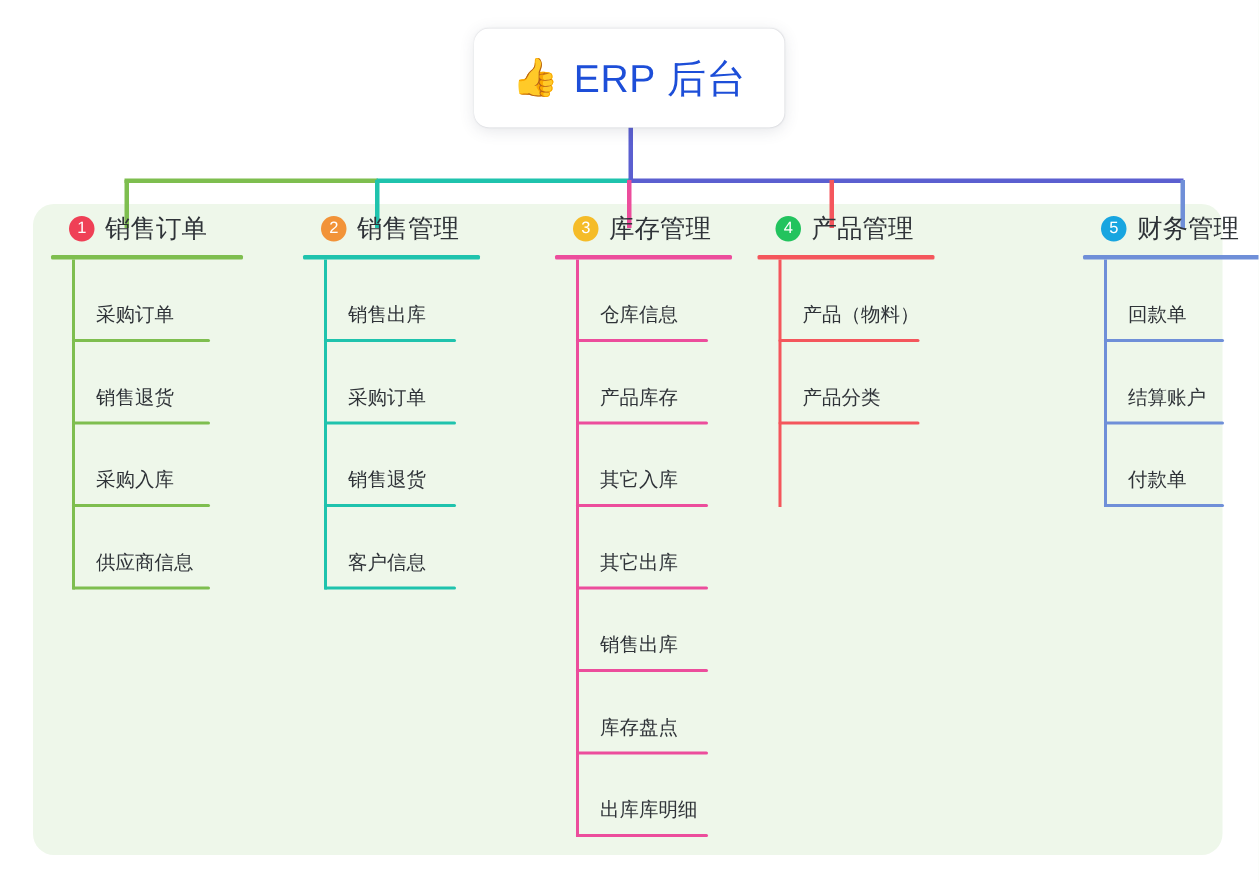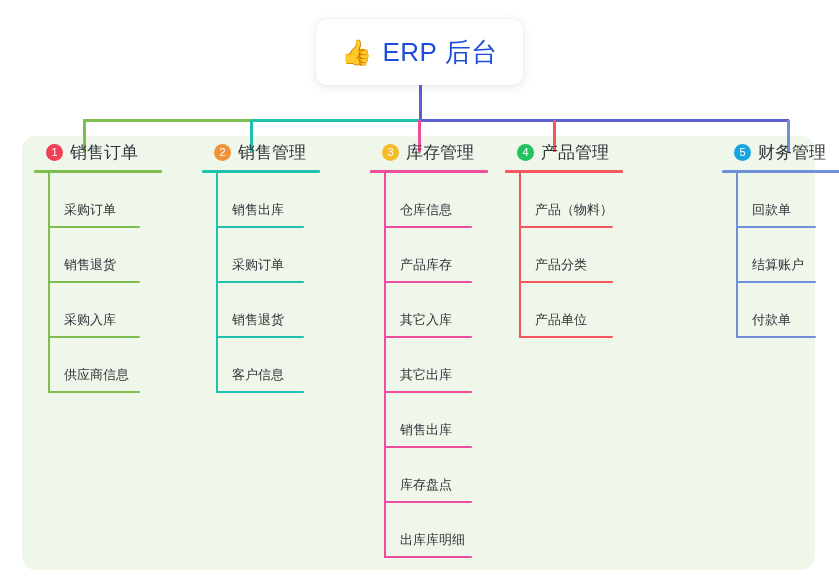--- a/index.html
+++ b/index.html
@@ -274,24 +274,20 @@
         <div class="col-body">
           <div class="spine" style="background: rgb(244, 86, 92); height: 165px;"></div>
           <div class="item">
             <span class="item-label">产品（物料）</span>
             <div class="item-rule" style="background: rgb(244, 86, 92); width: 94px;"></div>
           </div>
           <div class="item">
             <span class="item-label">产品分类</span>
             <div class="item-rule" style="background: rgb(244, 86, 92); width: 94px;"></div>
           </div>
-          <div class="item">
-            <span class="item-label">产品单位</span>
-            <div class="item-rule" style="background: rgb(244, 86, 92); width: 94px;"></div>
-          </div>
         </div>
       </div>
       <div class="col" style="left: 700px;">
         <div class="col-head">
           <span class="badge" style="background: rgb(24, 165, 224);">5</span>
           <span class="col-title">财务管理</span>
         </div>
         <div class="head-rule" style="background: rgb(111, 143, 216); width: 118px;"></div>
         <div class="col-body">
           <div class="spine" style="background: rgb(111, 143, 216); height: 165px;"></div>

